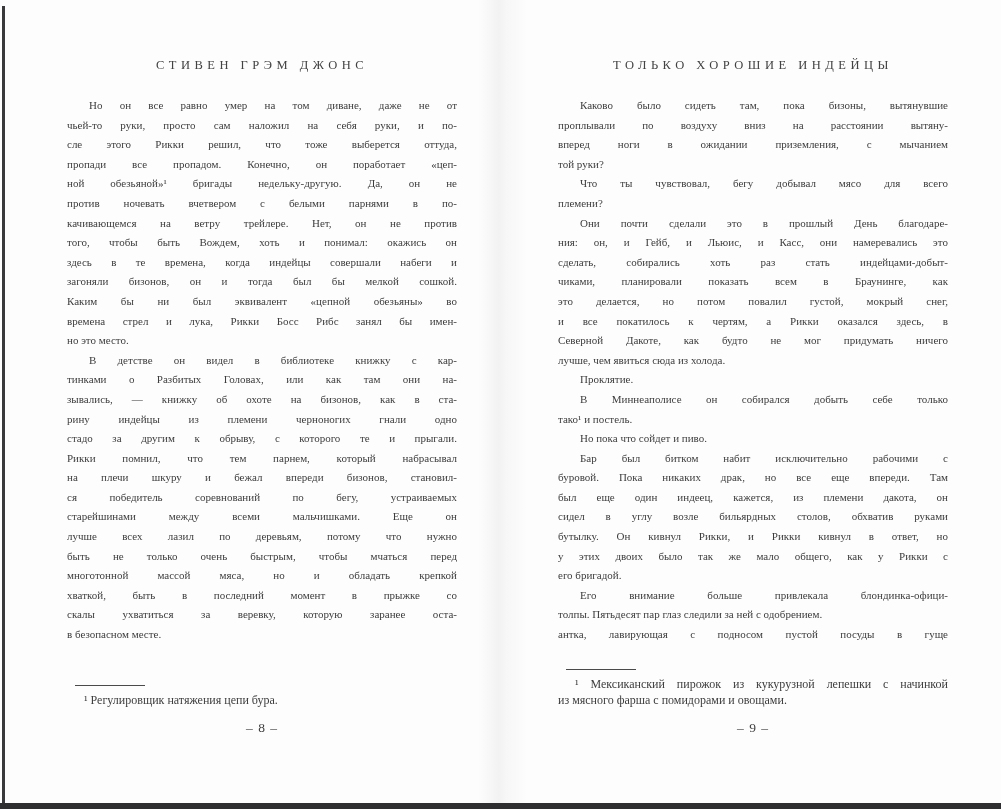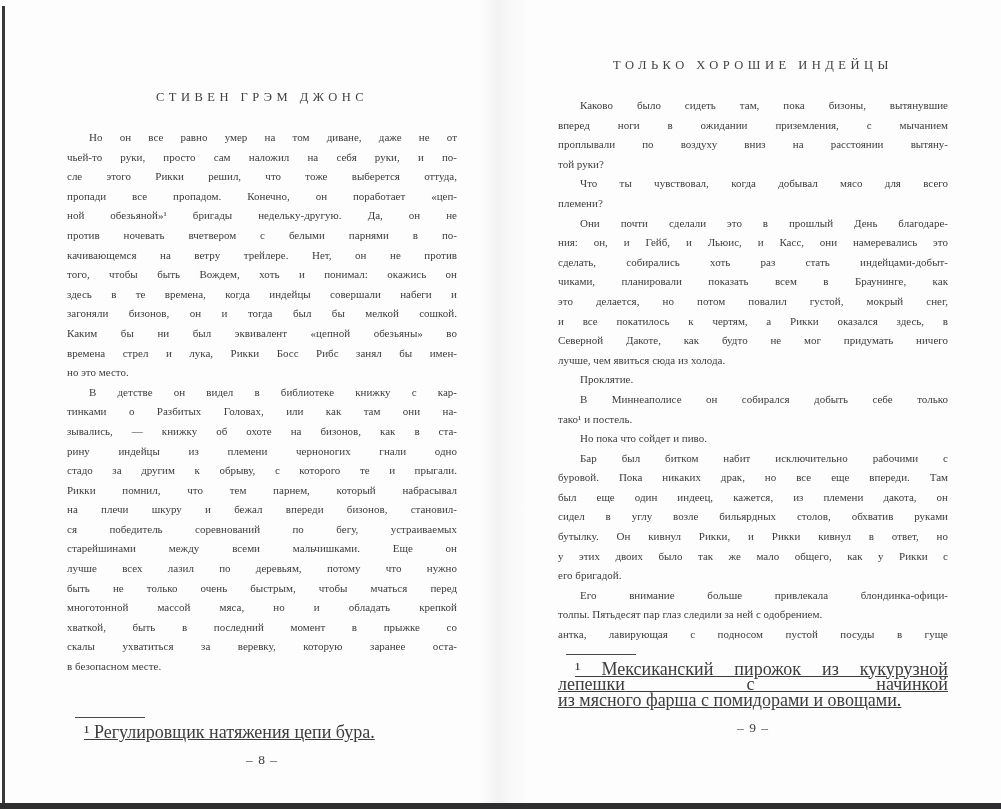--- a/index.html
+++ b/index.html
@@ -33,21 +33,21 @@
     background: linear-gradient(to right,
       rgba(0,0,0,0) 0%, rgba(0,0,0,0.045) 42%,
       rgba(0,0,0,0.025) 58%, rgba(0,0,0,0) 100%);
   }
   .page {
     position: absolute;
     top: 58px;
     width: 390px;
     height: 678px;
   }
-  .page.left  { left: 67px; margin-top: 32px;  }
+  .page.left  { left: 67px;  }
   .page.right { left: 558px; }
   .running-head {
     text-align: center;
     font-size: 12.5px;
     letter-spacing: 4.5px;
     color: #424242;
     margin-bottom: 23px;
     white-space: nowrap;
   }
   .page-body { width: 100%; }
@@ -69,23 +69,22 @@
     left: 0; right: 0; bottom: 0;
   }
   .footnote-separator {
     width: 70px;
     height: 0;
     border: 0;
     border-top: 1.5px solid #4a4a4a;
     margin: 0 0 7px 8px;
   }
   .footnote .bookline {
-    font-size: 18px;
+    font-size: 12px;
     line-height: 15.8px;
-    text-decoration: underline;
   }
   .footnote .bookline.indent { text-indent: 17px; }
   .page-number {
     text-align: center;
     font-size: 13.5px;
     color: #3f3f3f;
     margin-top: 11px;
     letter-spacing: 1px;
   }
 </style>
@@ -134,24 +133,24 @@
         <div class="bookline indent para-end">¹ Регулировщик натяжения цепи бура.</div>
       </div>
     <div class="page-number">– 8 –</div>
   </div>
 </div>
 
 <div class="page right">
   <div class="running-head">ТОЛЬКО ХОРОШИЕ ИНДЕЙЦЫ</div>
   <div class="page-body">
       <div class="bookline indent">Каково было сидеть там, пока бизоны, вытянувшие</div>
+      <div class="bookline">проплывали по воздуху вниз на расстоянии вытяну-</div>
       <div class="bookline">вперед ноги в ожидании приземления, с мычанием</div>
-      <div class="bookline">проплывали по воздуху вниз на расстоянии вытяну-</div>
       <div class="bookline para-end">той руки?</div>
-      <div class="bookline indent">Что ты чувствовал, когда добывал мясо для всего</div>
+      <div class="bookline indent">Что ты чувствовал, бегу добывал мясо для всего</div>
       <div class="bookline para-end">племени?</div>
       <div class="bookline indent">Они почти сделали это в прошлый День благодаре-</div>
       <div class="bookline">ния: он, и Гейб, и Льюис, и Касс, они намеревались это</div>
       <div class="bookline">сделать, собирались хоть раз стать индейцами-добыт-</div>
       <div class="bookline">чиками, планировали показать всем в Браунинге, как</div>
       <div class="bookline">это делается, но потом повалил густой, мокрый снег,</div>
       <div class="bookline">и все покатилось к чертям, а Рикки оказался здесь, в</div>
       <div class="bookline">Северной Дакоте, как будто не мог придумать ничего</div>
       <div class="bookline para-end">лучше, чем явиться сюда из холода.</div>
       <div class="bookline indent para-end">Проклятие.</div>

